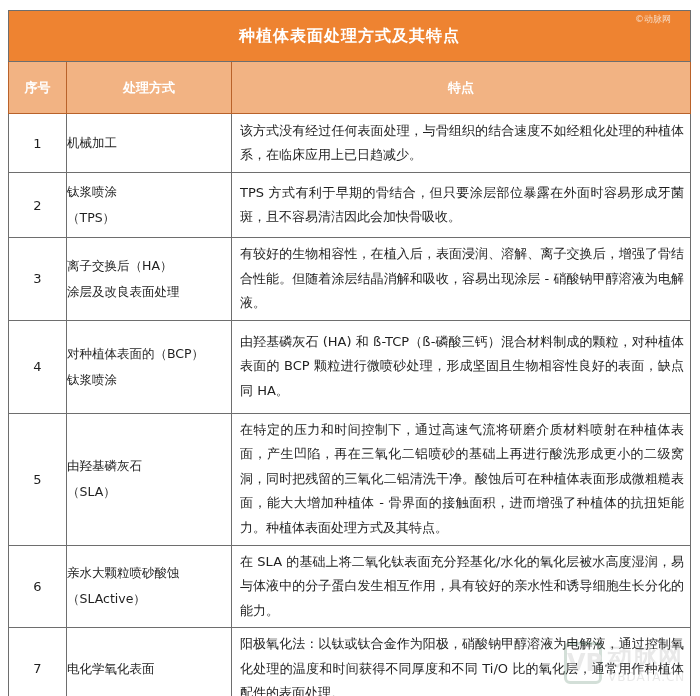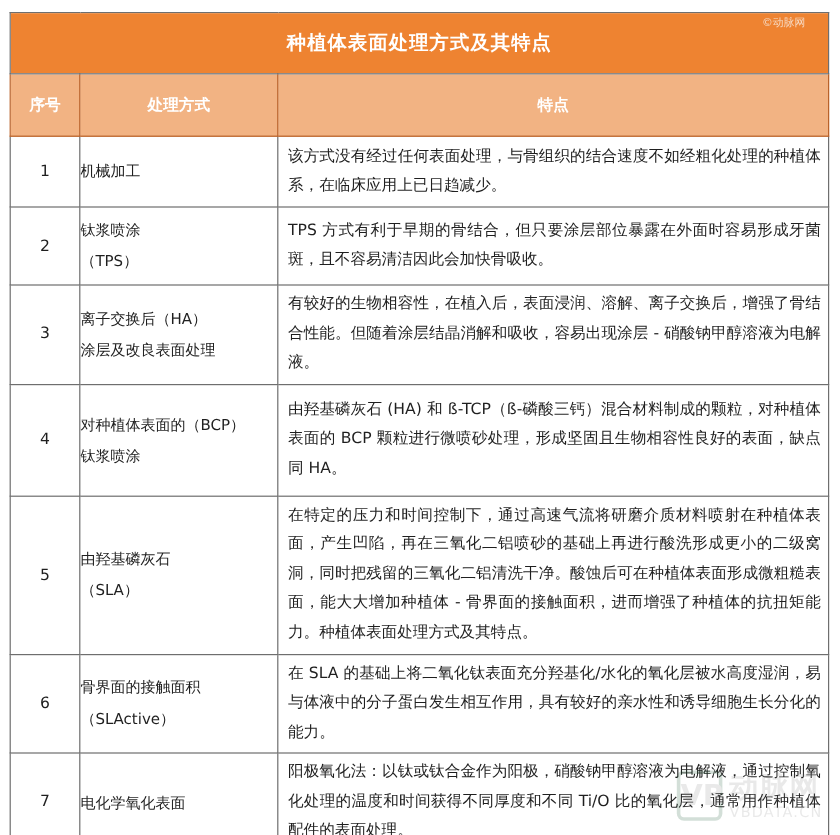--- a/index.html
+++ b/index.html
@@ -77,21 +77,21 @@
     <td class="num">5</td>
     <td class="method">
       <div>由羟基磷灰石</div>
       <div>（SLA）</div>
     </td>
     <td class="feat">在特定的压力和时间控制下，通过高速气流将研磨介质材料喷射在种植体表面，产生凹陷，再在三氧化二铝喷砂的基础上再进行酸洗形成更小的二级窝洞，同时把残留的三氧化二铝清洗干净。酸蚀后可在种植体表面形成微粗糙表面，能大大增加种植体 - 骨界面的接触面积，进而增强了种植体的抗扭矩能力。种植体表面处理方式及其特点。</td>
   </tr>
   <tr style="height:78px">
     <td class="num">6</td>
     <td class="method">
-      <div>骨界面的接触面积</div>
+      <div>亲水大颗粒喷砂酸蚀</div>
       <div>（SLActive）</div>
     </td>
     <td class="feat">在 SLA 的基础上将二氧化钛表面充分羟基化/水化的氧化层被水高度湿润，易与体液中的分子蛋白发生相互作用，具有较好的亲水性和诱导细胞生长分化的能力。</td>
   </tr>
   <tr style="height:77px">
     <td class="num">7</td>
     <td class="method">
           <div>电化学氧化表面</div>
         </td>
     <td class="feat">阳极氧化法：以钛或钛合金作为阳极，硝酸钠甲醇溶液为电解液，通过控制氧化处理的温度和时间获得不同厚度和不同 Ti/O 比的氧化层，通常用作种植体配件的表面处理。</td>

